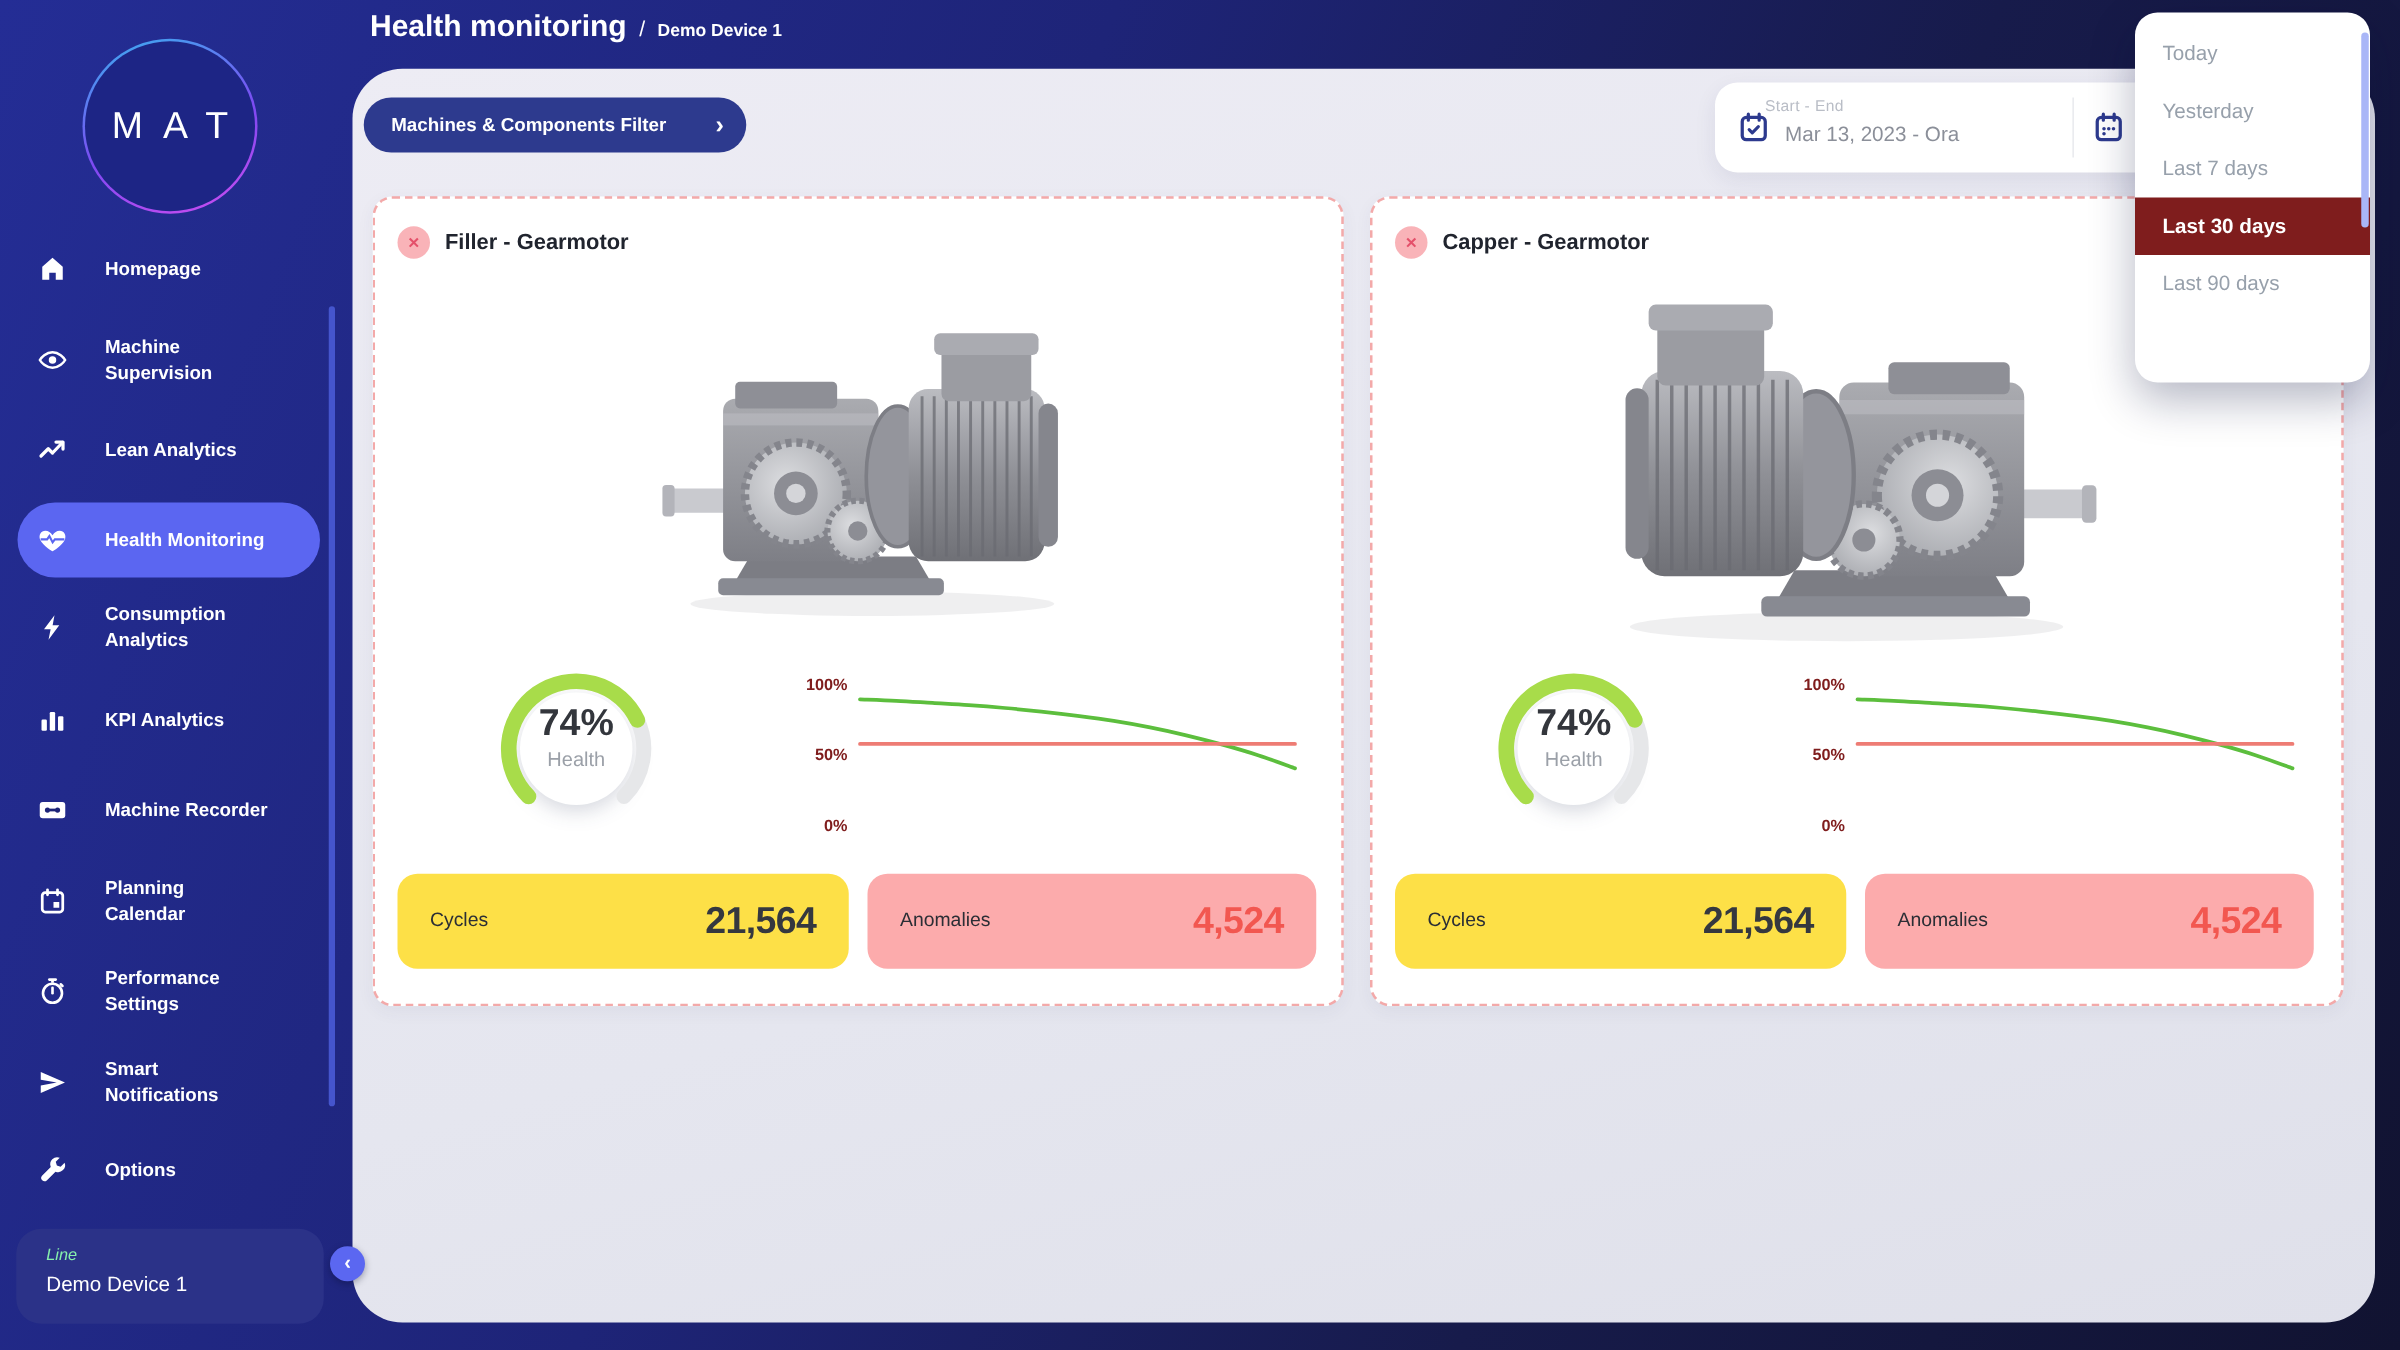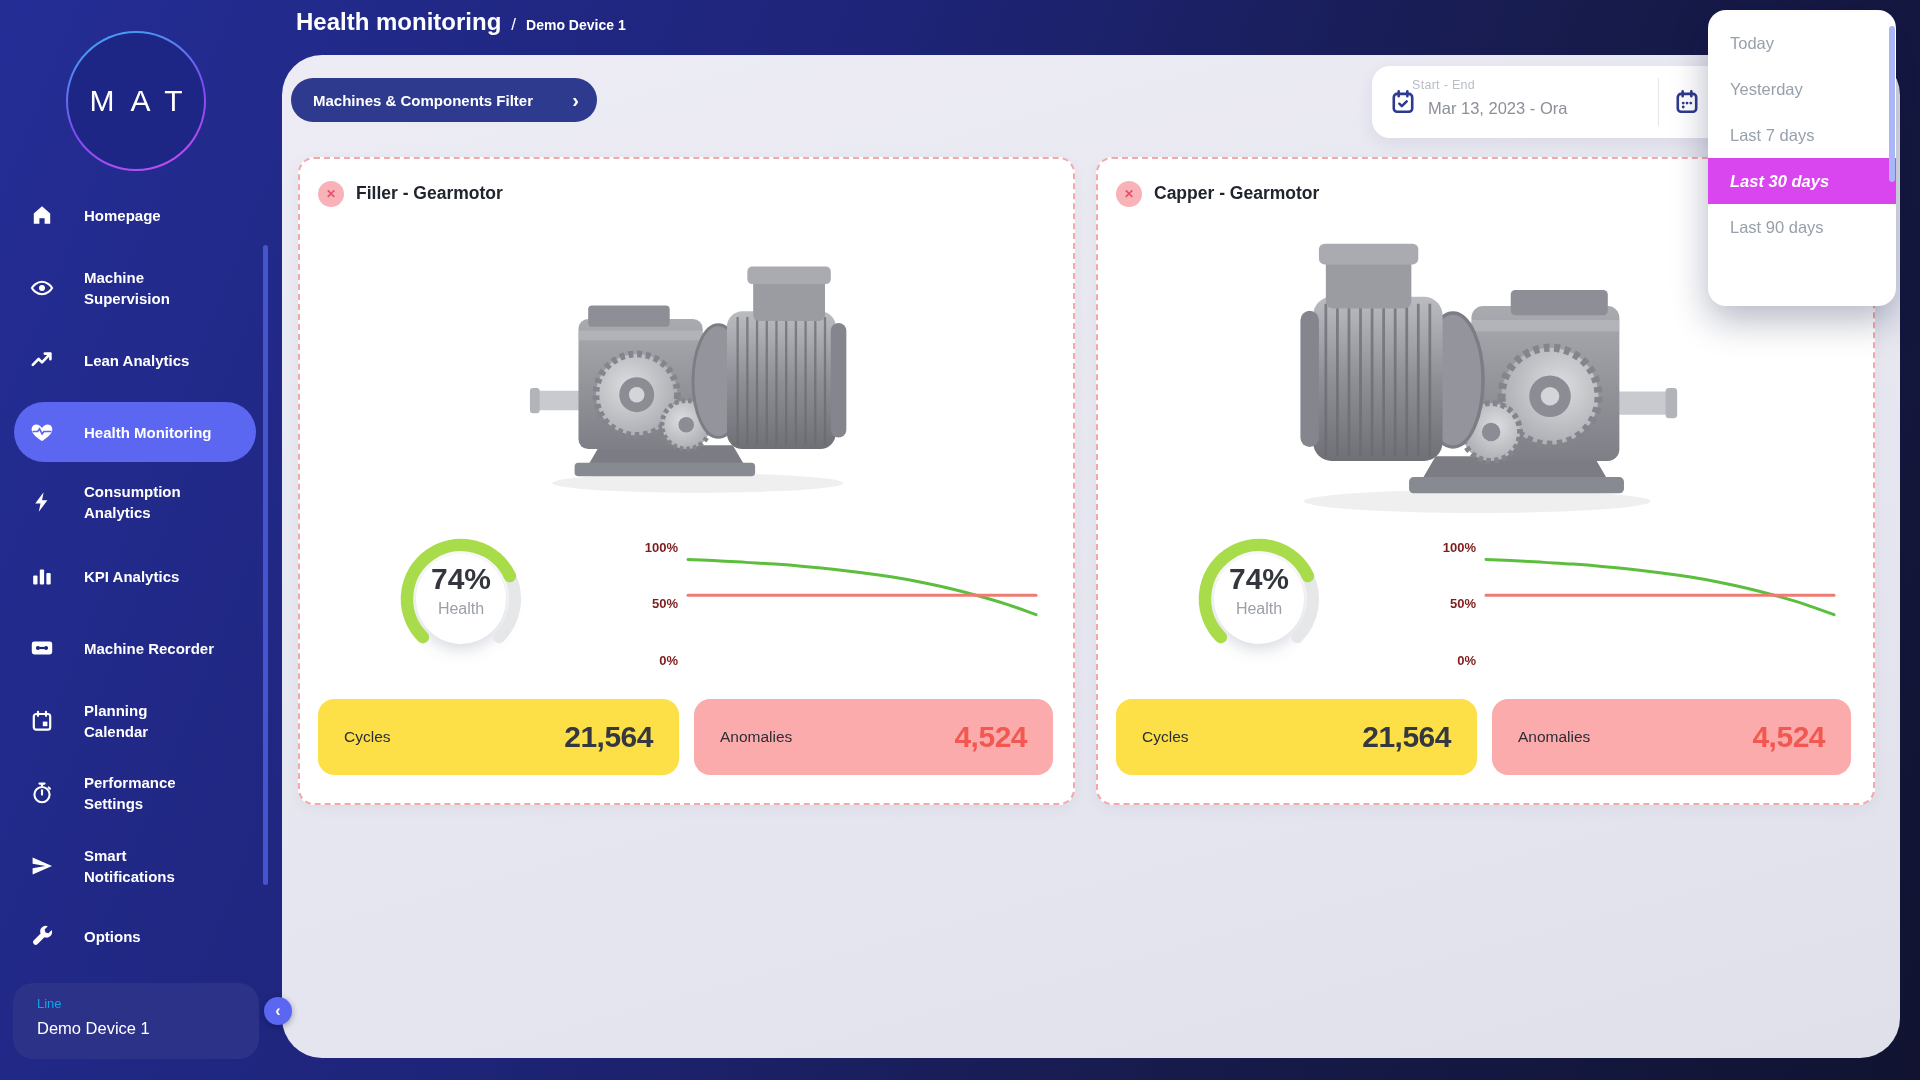--- a/index.html
+++ b/index.html
@@ -13,21 +13,21 @@
     background:linear-gradient(160deg,#39b1f0,#7e49f2 55%,#d14df0);padding:2px;box-sizing:border-box;}
   .logo-inner{width:100%;height:100%;border-radius:50%;background:#1d2585;
     display:flex;align-items:center;justify-content:center;text-align:right;}
   .logo-text{color:#fff;font-size:30px;font-weight:400;letter-spacing:16px;padding-left:16px;}
   .nav-item{position:absolute;left:30px;width:236px;display:flex;align-items:center;gap:30px;color:#fff;cursor:pointer;}
   .nav-item .nav-label{font-size:15px;font-weight:700;line-height:21px;white-space:pre-line;}
   .nav-item.active{left:14px;width:242px;padding-left:16px;border-radius:30px;background:#5b66f1;box-sizing:border-box;}
   .nav-icon{width:24px;height:24px;flex:0 0 24px;}
   .side-scrollbar{left:263px;top:245px;width:5px;height:640px;border-radius:3px;background:#4555cd;}
   .line-box{left:13px;top:983px;width:246px;height:76px;border-radius:20px;background:#2b3288;}
-  .line-label{left:24px;top:13px;font-size:13px;color:#0ea5e9;}
+  .line-label{left:24px;top:13px;font-size:13px;color:#86efac;font-style:italic;}
   .line-value{left:24px;top:36px;font-size:16.5px;color:#ffffff;}
   .collapse-btn{left:264px;top:997px;width:28px;height:28px;border-radius:50%;background:#5b67f1;
     color:#fff;display:flex;align-items:center;justify-content:center;font-size:16px;font-weight:700;
     box-shadow:0 2px 6px rgba(10,12,40,.35);z-index:6;cursor:pointer;}
 
   
   .page-header{left:296px;top:8px;display:flex;align-items:baseline;gap:10px;color:#fff;}
   .page-title{font-size:24px;font-weight:800;}
   .page-sep{font-size:17px;font-weight:400;}
   .page-device{font-size:14px;font-weight:700;}
@@ -42,21 +42,21 @@
   .date-ico1{left:18px;top:23px;width:26px;height:26px;}
   .date-label{left:40px;top:12px;font-size:12.5px;color:#b9bdc6;letter-spacing:.3px;}
   .date-value{left:56px;top:33px;font-size:16.5px;color:#8b8f99;}
   .date-div{left:286px;top:12px;width:1px;height:48px;background:#e4e5ea;}
   .date-ico2{left:302px;top:23px;width:26px;height:26px;}
 
   
   .dropdown{left:1708px;top:10px;width:188px;height:296px;border-radius:18px;background:#fff;z-index:8;
     box-shadow:0 14px 36px rgba(10,15,60,.30);padding:10px 0;box-sizing:border-box;display:flex;flex-direction:column;}
   .dd-item{height:46px;display:flex;align-items:center;padding-left:22px;font-size:16.5px;color:#97a0ab;cursor:pointer;}
-  .dd-item.selected{background:#d946ef;color:#fff;font-weight:700;font-style:italic;}
+  .dd-item.selected{background:#7f1d1d;color:#fff;font-weight:700;}
   .dd-scrollbar{left:1889px;top:26px;width:6px;height:156px;border-radius:3px;background:#a9b6f7;z-index:9;}
 
   
   .hm-card{position:absolute;top:157px;height:648px;background:#fff;border:2px dashed #f3a9a9;border-radius:16px;
     box-sizing:border-box;box-shadow:0 4px 14px rgba(60,60,100,.05);}
   .card-filler{left:298px;width:777px;}
   .card-capper{left:1096px;width:779px;}
   .card-close{position:absolute;left:18px;top:22px;width:26px;height:26px;border-radius:50%;background:#f9b3b8;
     color:#e4506a;display:flex;align-items:center;justify-content:center;font-size:12px;font-weight:700;cursor:pointer;}
   .card-title{position:absolute;left:56px;top:24px;font-size:17.5px;font-weight:700;color:#20242e;}

